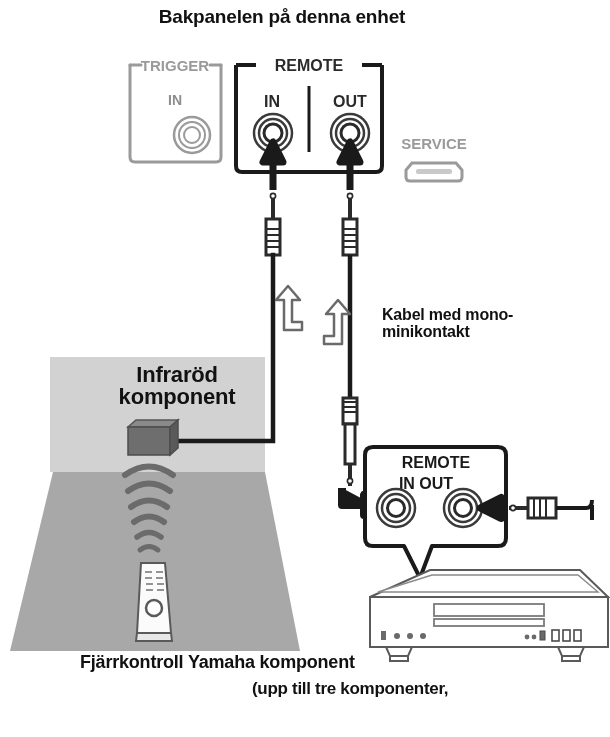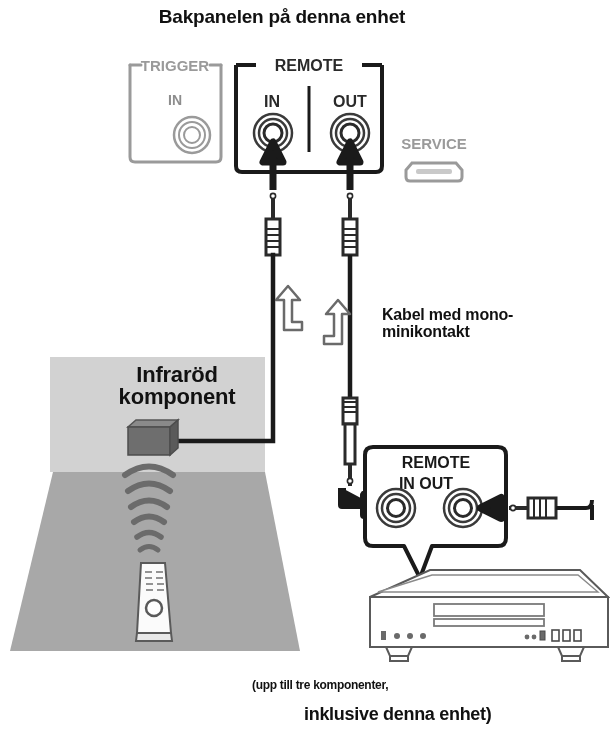--- a/index.html
+++ b/index.html
@@ -20,21 +20,21 @@
     letter-spacing:-0.2px;
   }
   .lbl-ir{
     left:107px;top:362px;width:140px;text-align:center;
     font-size:22px;line-height:1.2;letter-spacing:-0.2px;
   }
   .lbl-bottom1{
     left:80px;top:652px;font-size:18px;letter-spacing:-0.2px;
   }
   .lbl-bottom2{
-    left:252px;top:678px;font-size:12px;line-height:1.25;
+    left:252px;top:678px;font-size:17px;line-height:1.25;
     letter-spacing:-0.3px;
   }
   .lbl-bottom3{
     left:304px;top:704px;font-size:18px;letter-spacing:-0.3px;
   }
 </style>
 </head>
 <body>
 
 <div class="stage">
@@ -238,16 +238,16 @@
   <div>
     <div class="txt lbl-cable">Kabel med mono-</div>
     <div class="txt lbl-cable" style="top:323px">minikontakt</div>
   </div>
 
   <div>
     <div class="txt lbl-ir">Infraröd</div>
     <div class="txt lbl-ir" style="top:384px">komponent</div>
   </div>
 
+  <div class="txt lbl-bottom1">Fjärrkontroll Yamaha komponent</div>
   <div class="txt lbl-bottom2">(upp till tre komponenter,</div>
-  <div class="txt lbl-bottom3">inklusive denna enhet)</div>
 
 </div>
 
 </body></html>

